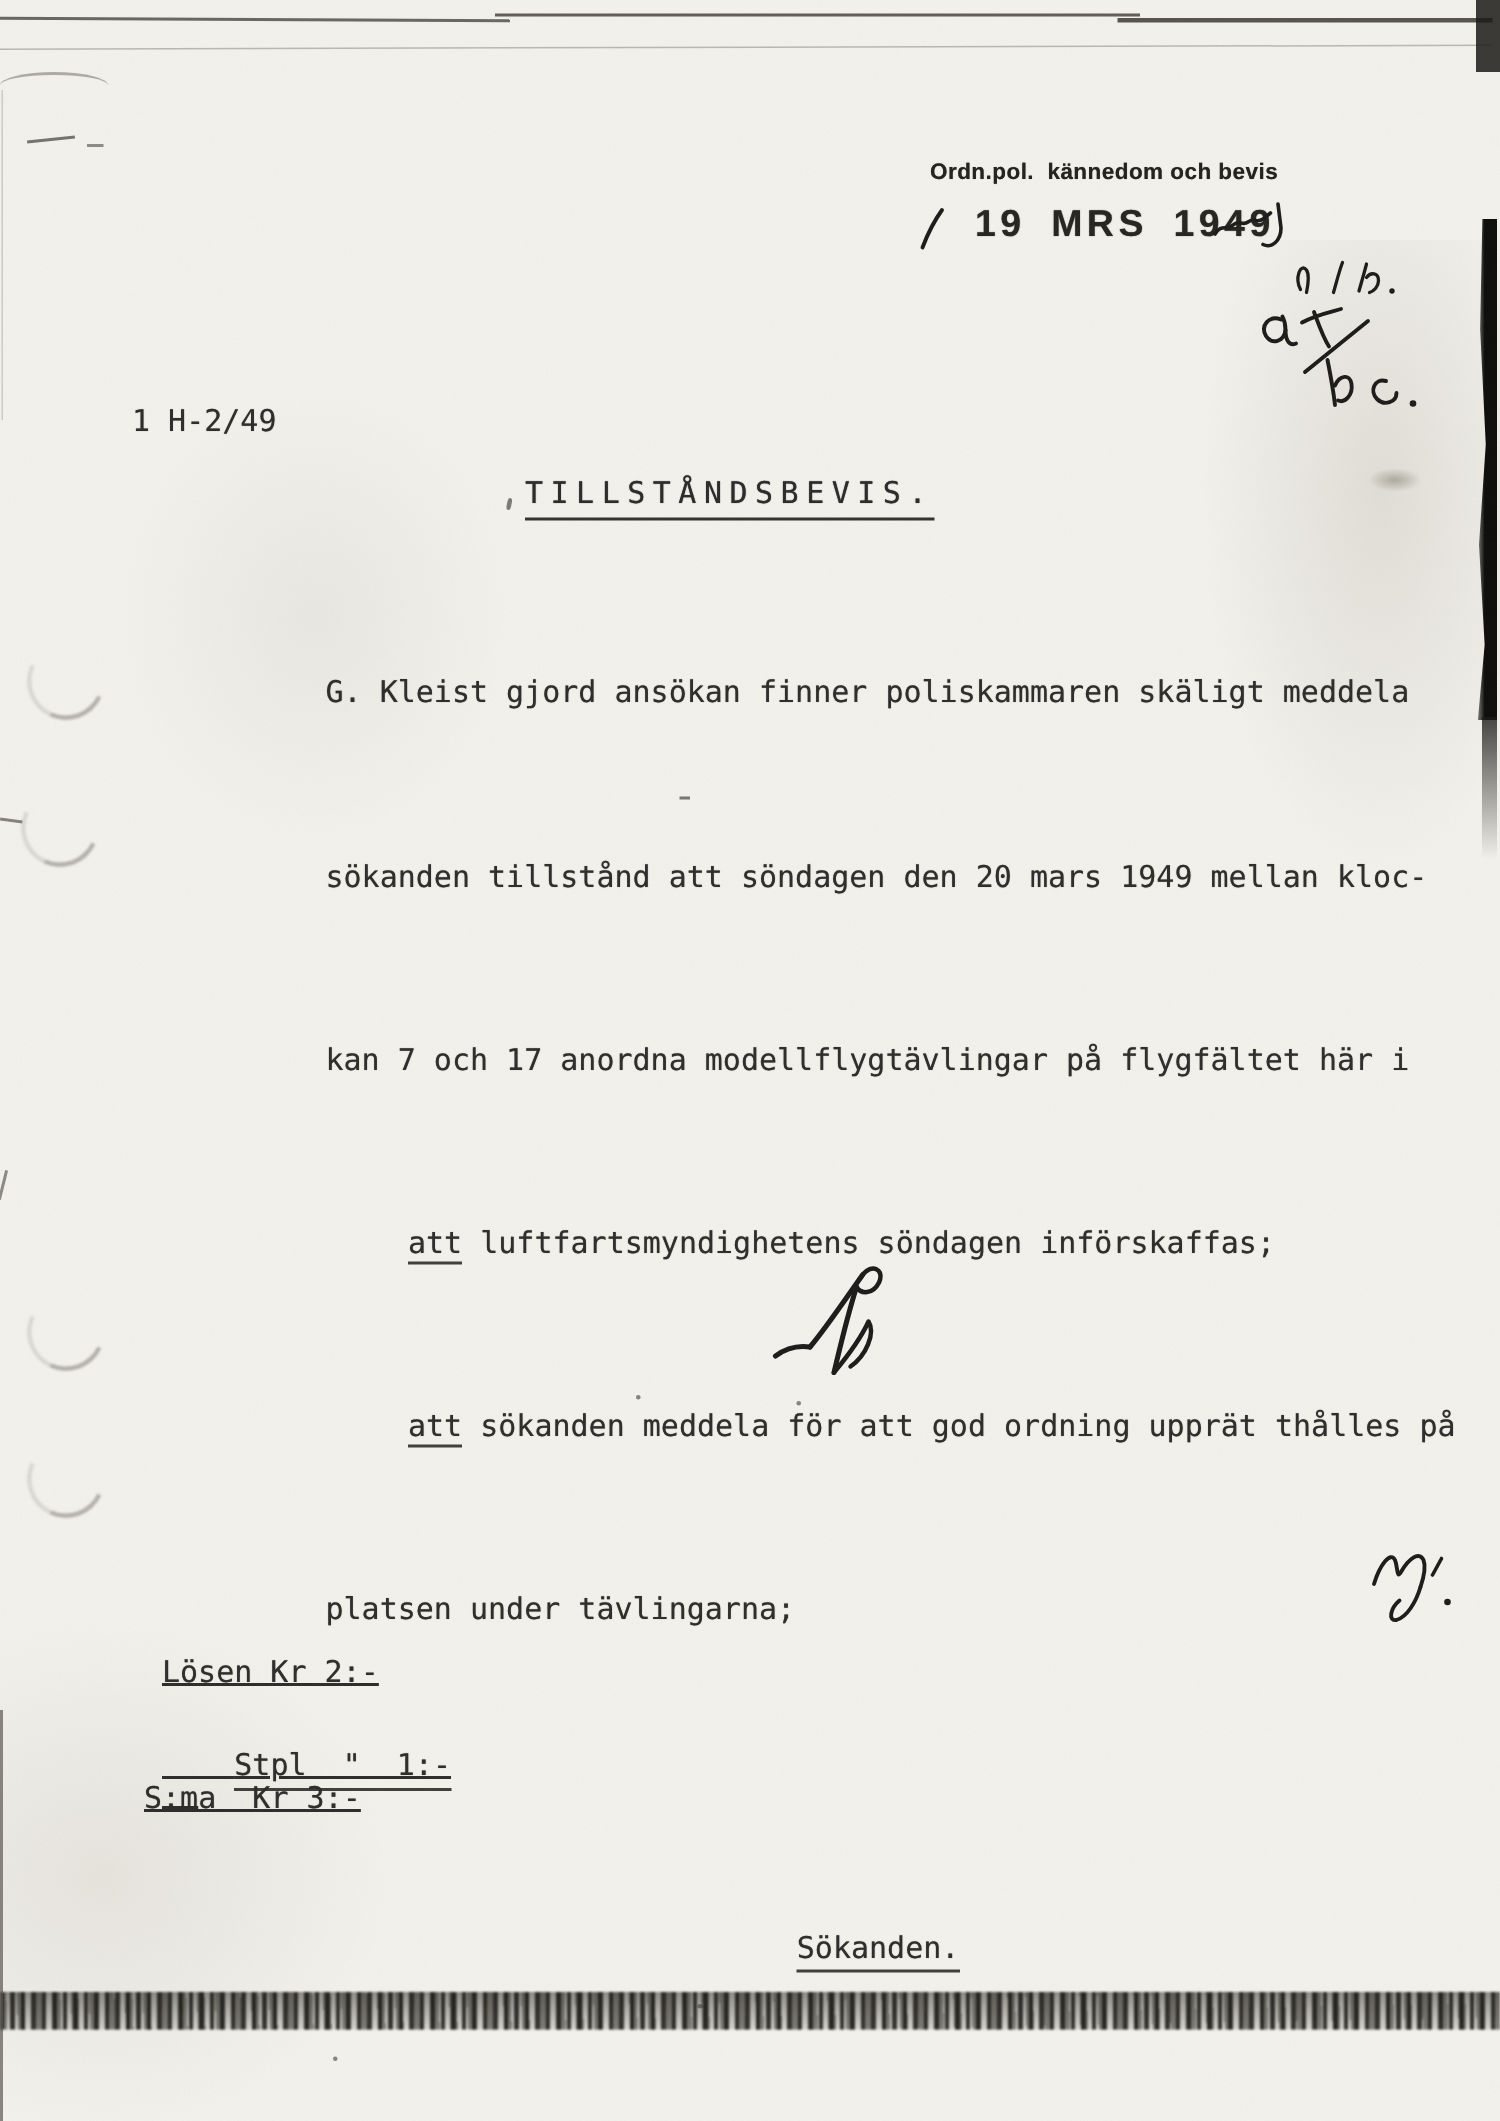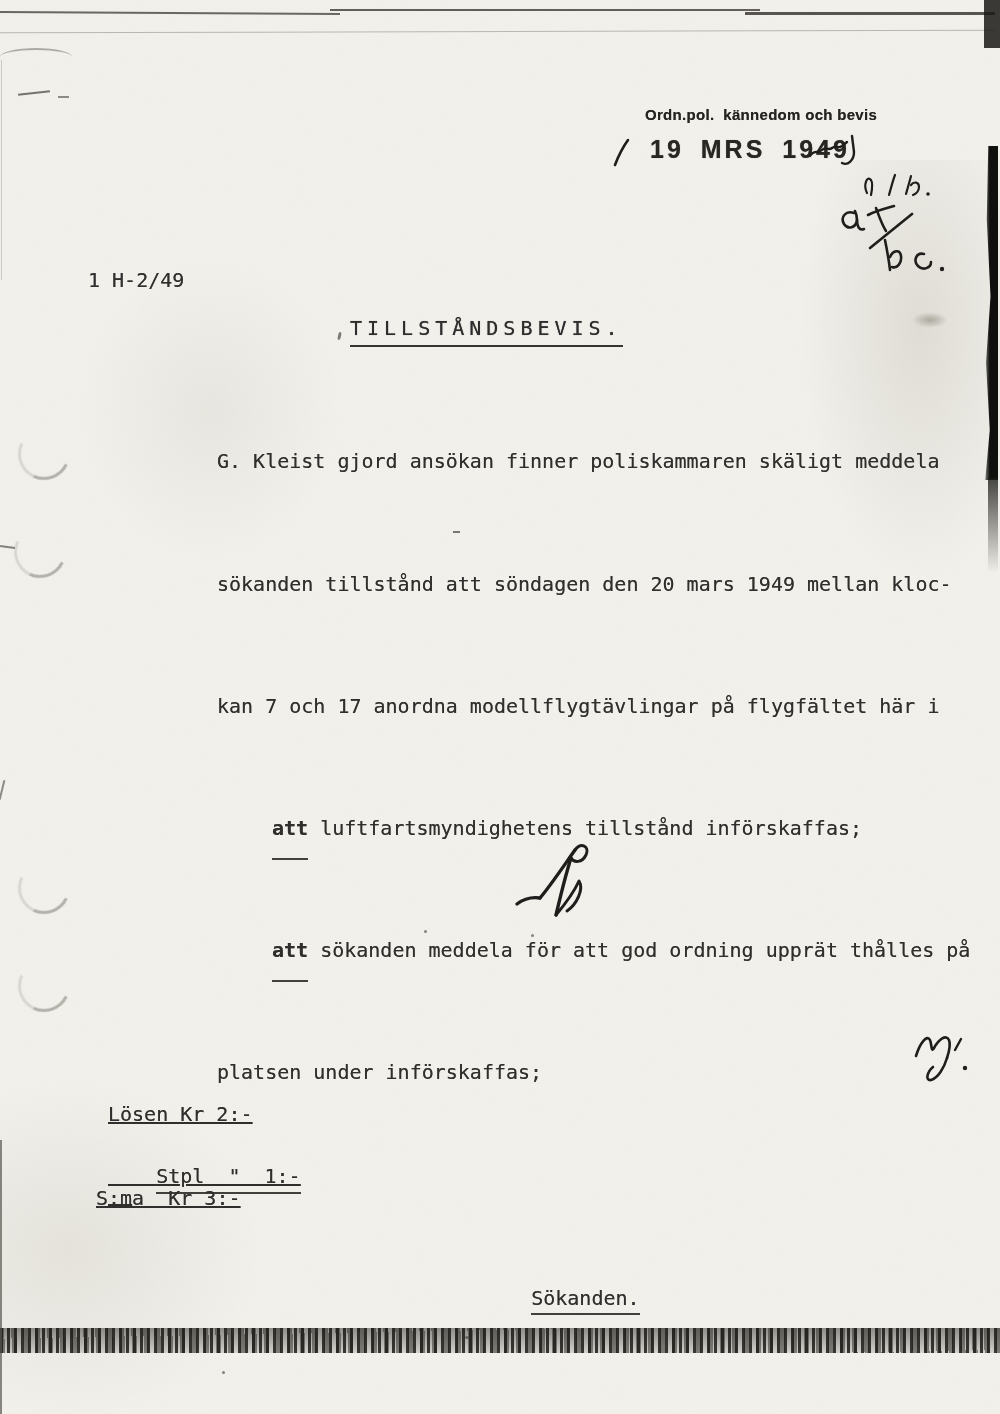--- a/index.html
+++ b/index.html
@@ -13,21 +13,21 @@
   
   .tw{font-size:20px;color:#2e2d2b;text-shadow:0 0 .6px rgba(20,20,20,.55);white-space:pre;}
   .title{
     font-size:20px;letter-spacing:5px;white-space:pre;
     border-bottom:2px solid #35332f;padding-bottom:5px;
     text-shadow:0 0 .7px rgba(20,20,20,.7);
   }
   .bodyblock{left:217px;top:360px;width:775px;line-height:40.7px;}
   .bodyblock .ln{white-space:pre;}
   .indent{padding-left:55px;}
-  .u{border-bottom:2px solid rgba(45,43,40,.9);padding-bottom:18px;font-weight:bold;}
+  .u{border-bottom:2px solid rgba(45,43,40,.9);padding-bottom:1px;}
   .fee{font-size:20px;line-height:20px;text-decoration:underline;}
   .fee-u{border-bottom:2px solid rgba(45,43,40,.9);padding-bottom:4px;}
   .footer-u{border-bottom:2px solid rgba(45,43,40,.9);padding-bottom:3px;}
   
   .stamp1{
     font-family:"Liberation Sans","DejaVu Sans",sans-serif;font-weight:700;
     font-size:15px;letter-spacing:.3px;color:#23221f;white-space:pre;
     text-shadow:0 0 .5px rgba(0,0,0,.6);
   }
   .stamp2{
@@ -97,21 +97,21 @@
   <div class="abs hole" style="left:18px;top:960px;"></div>
 
   <div class="abs" style="left:338px;top:332px;width:3px;height:8px;background:#4a4840;border-radius:40%;transform:rotate(12deg);opacity:.7;"></div>
   <div class="abs" style="left:912px;top:312px;width:36px;height:16px;background:radial-gradient(ellipse, rgba(130,125,112,.55), rgba(130,125,112,0) 70%);"></div>
   <div class="abs" style="left:453px;top:531px;width:7px;height:2px;background:#46433d;opacity:.7;"></div>
   <div class="abs dot" style="left:424px;top:930px;width:3px;height:3px;"></div>
   <div class="abs dot" style="left:531px;top:934px;width:3px;height:3px;"></div>
   <div class="abs dot" style="left:465px;top:1336px;width:4px;height:3px;"></div>
   <div class="abs dot" style="left:222px;top:1371px;width:3px;height:3px;"></div>
 
-  <div class="abs stamp1" style="left:620px;top:106px;margin-left:25px;">Ordn.pol.  kännedom och bevis</div>
+  <div class="abs stamp1" style="left:620px;top:106px;">Ordn.pol.  kännedom och bevis</div>
   <div class="abs stamp2" style="left:650px;top:135px;">19 MRS 1949</div>
 
   <svg class="abs ink" style="left:611px;top:137px;" width="22" height="32" viewBox="0 0 22 32">
     <path d="M4,28 C7,20 12,10 17,3" stroke-width="2.6"></path>
   </svg>
   <svg class="abs ink" style="left:808px;top:132px;" width="58" height="42" viewBox="0 0 58 42">
     <path d="M2,24 C6,17 10,22 14,18 C18,14 20,19 24,16 C28,13 30,17 34,14 L39,10" stroke-width="2.4"></path>
     <path d="M44,4 L46,20 C46,28 40,34 34,31" stroke-width="2.4"></path>
   </svg>
   <svg class="abs ink" style="left:858px;top:170px;" width="76" height="32" viewBox="0 0 76 32">
@@ -136,23 +136,23 @@
   </svg>
 
   <div class="abs tw" style="left:88px;top:268px;">1 H-2/49</div>
 
   <div class="abs title" style="left:350px;top:316px;">TILLSTÅNDSBEVIS.</div>
 
   <div class="abs tw bodyblock">
     <div class="ln">G. Kleist gjord ansökan finner poliskammaren skäligt meddela</div>
     <div class="ln">sökanden tillstånd att söndagen den 20 mars 1949 mellan kloc-</div>
     <div class="ln">kan 7 och 17 anordna modellflygtävlingar på flygfältet här i</div>
-    <div class="ln indent"><span class="u">att</span><span> luftfartsmyndighetens tillstånd införskaffas;</span></div>
+    <div class="ln indent"><span class="u">att</span><span> luftfartsmyndighetens söndagen införskaffas;</span></div>
     <div class="ln indent"><span class="u">att</span><span> sökanden meddela för att god ordning upprät thålles på</span></div>
-    <div class="ln">platsen under införskaffas;</div>
+    <div class="ln">platsen under tävlingarna;</div>
     
     
     
     
   </div>
 
   <svg class="abs ink" style="left:513px;top:840px;" width="88" height="84" viewBox="0 0 88 84">
     <path d="M4,64 C12,58 20,57 27,58" stroke-width="3.4"></path>
     <path d="M27,58 C38,45 52,24 62,10" stroke-width="3.4"></path>
     <path d="M62,10 C68,2 77,6 73,15 C69,23 61,23 58,18" stroke-width="3"></path>

